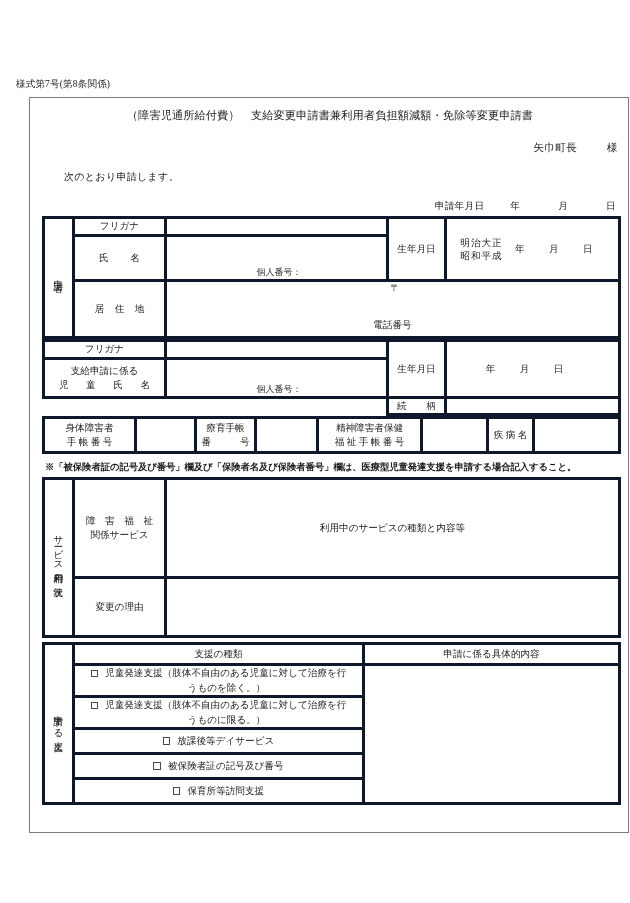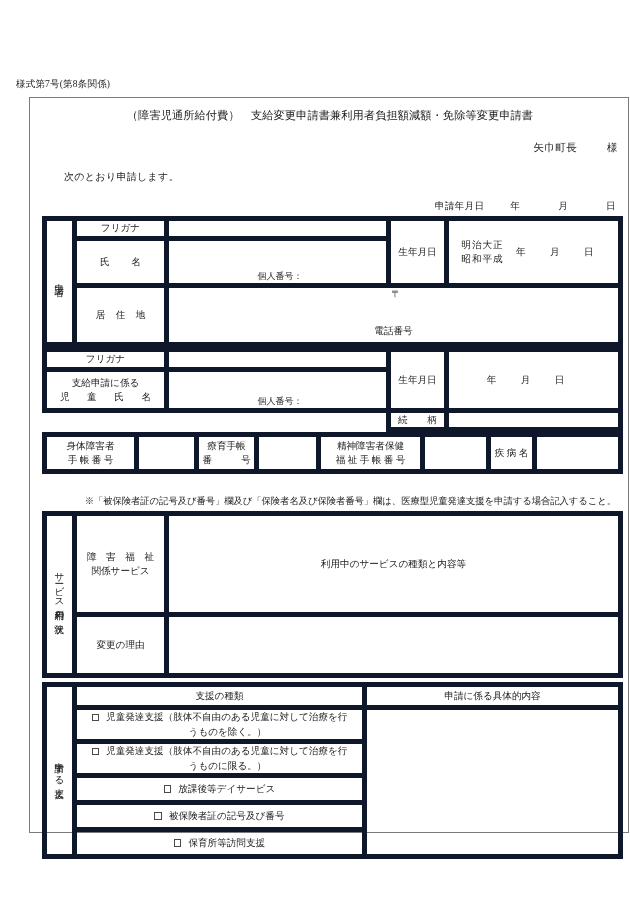--- a/index.html
+++ b/index.html
@@ -83,21 +83,21 @@
   .appdate .u:last-child { margin-right: 0; }
 
   
   table.grid {
     border-collapse: collapse;
     width: 576px;
     table-layout: fixed;
     font-size: 9.6px;
   }
   table.grid td {
-    border: 5px solid #0f172a;
+    border: 3px solid #0f172a;
     padding: 0;
     vertical-align: middle;
     text-align: center;
     line-height: 1.5;
   }
   table.grid.t-applicant { margin-top: 3px; }
 
   
   .vlabel {
     writing-mode: vertical-rl;
@@ -125,38 +125,39 @@
   .two-line { line-height: 1.35; }
 
   
   .era {
     display: inline-block;
     text-align: left;
     line-height: 1.35;
     letter-spacing: 1px;
   }
   .era span { display: inline-block; }
-  .era .c2 { margin-left: 0; font-family: Liberation Mono, monospace; }
+  .era .c2 { margin-left: 0; }
 
   .ymd {
     display: inline-flex;
     align-items: center;
   }
   .ymd i { font-style: normal; }
   .ymd .g1 { width: 34px; }
   .ymd .g2 { width: 34px; }
 
   
   .note {
     font-size: 9.4px;
-    text-align: right;
-    padding: 20px 2px 2px 3px;
+    text-align: left;
+    padding: 6px 2px 2px 3px;
     letter-spacing: -0.1px;
     white-space: nowrap;
     border: none;
+    font-weight: bold;
   }
   .note-wrap { margin-top: 1px; width: 576px; }
 
   
   .svc-head {
     text-align: left;
     padding: 3px 0 0 5px;
     vertical-align: top;
   }
 

